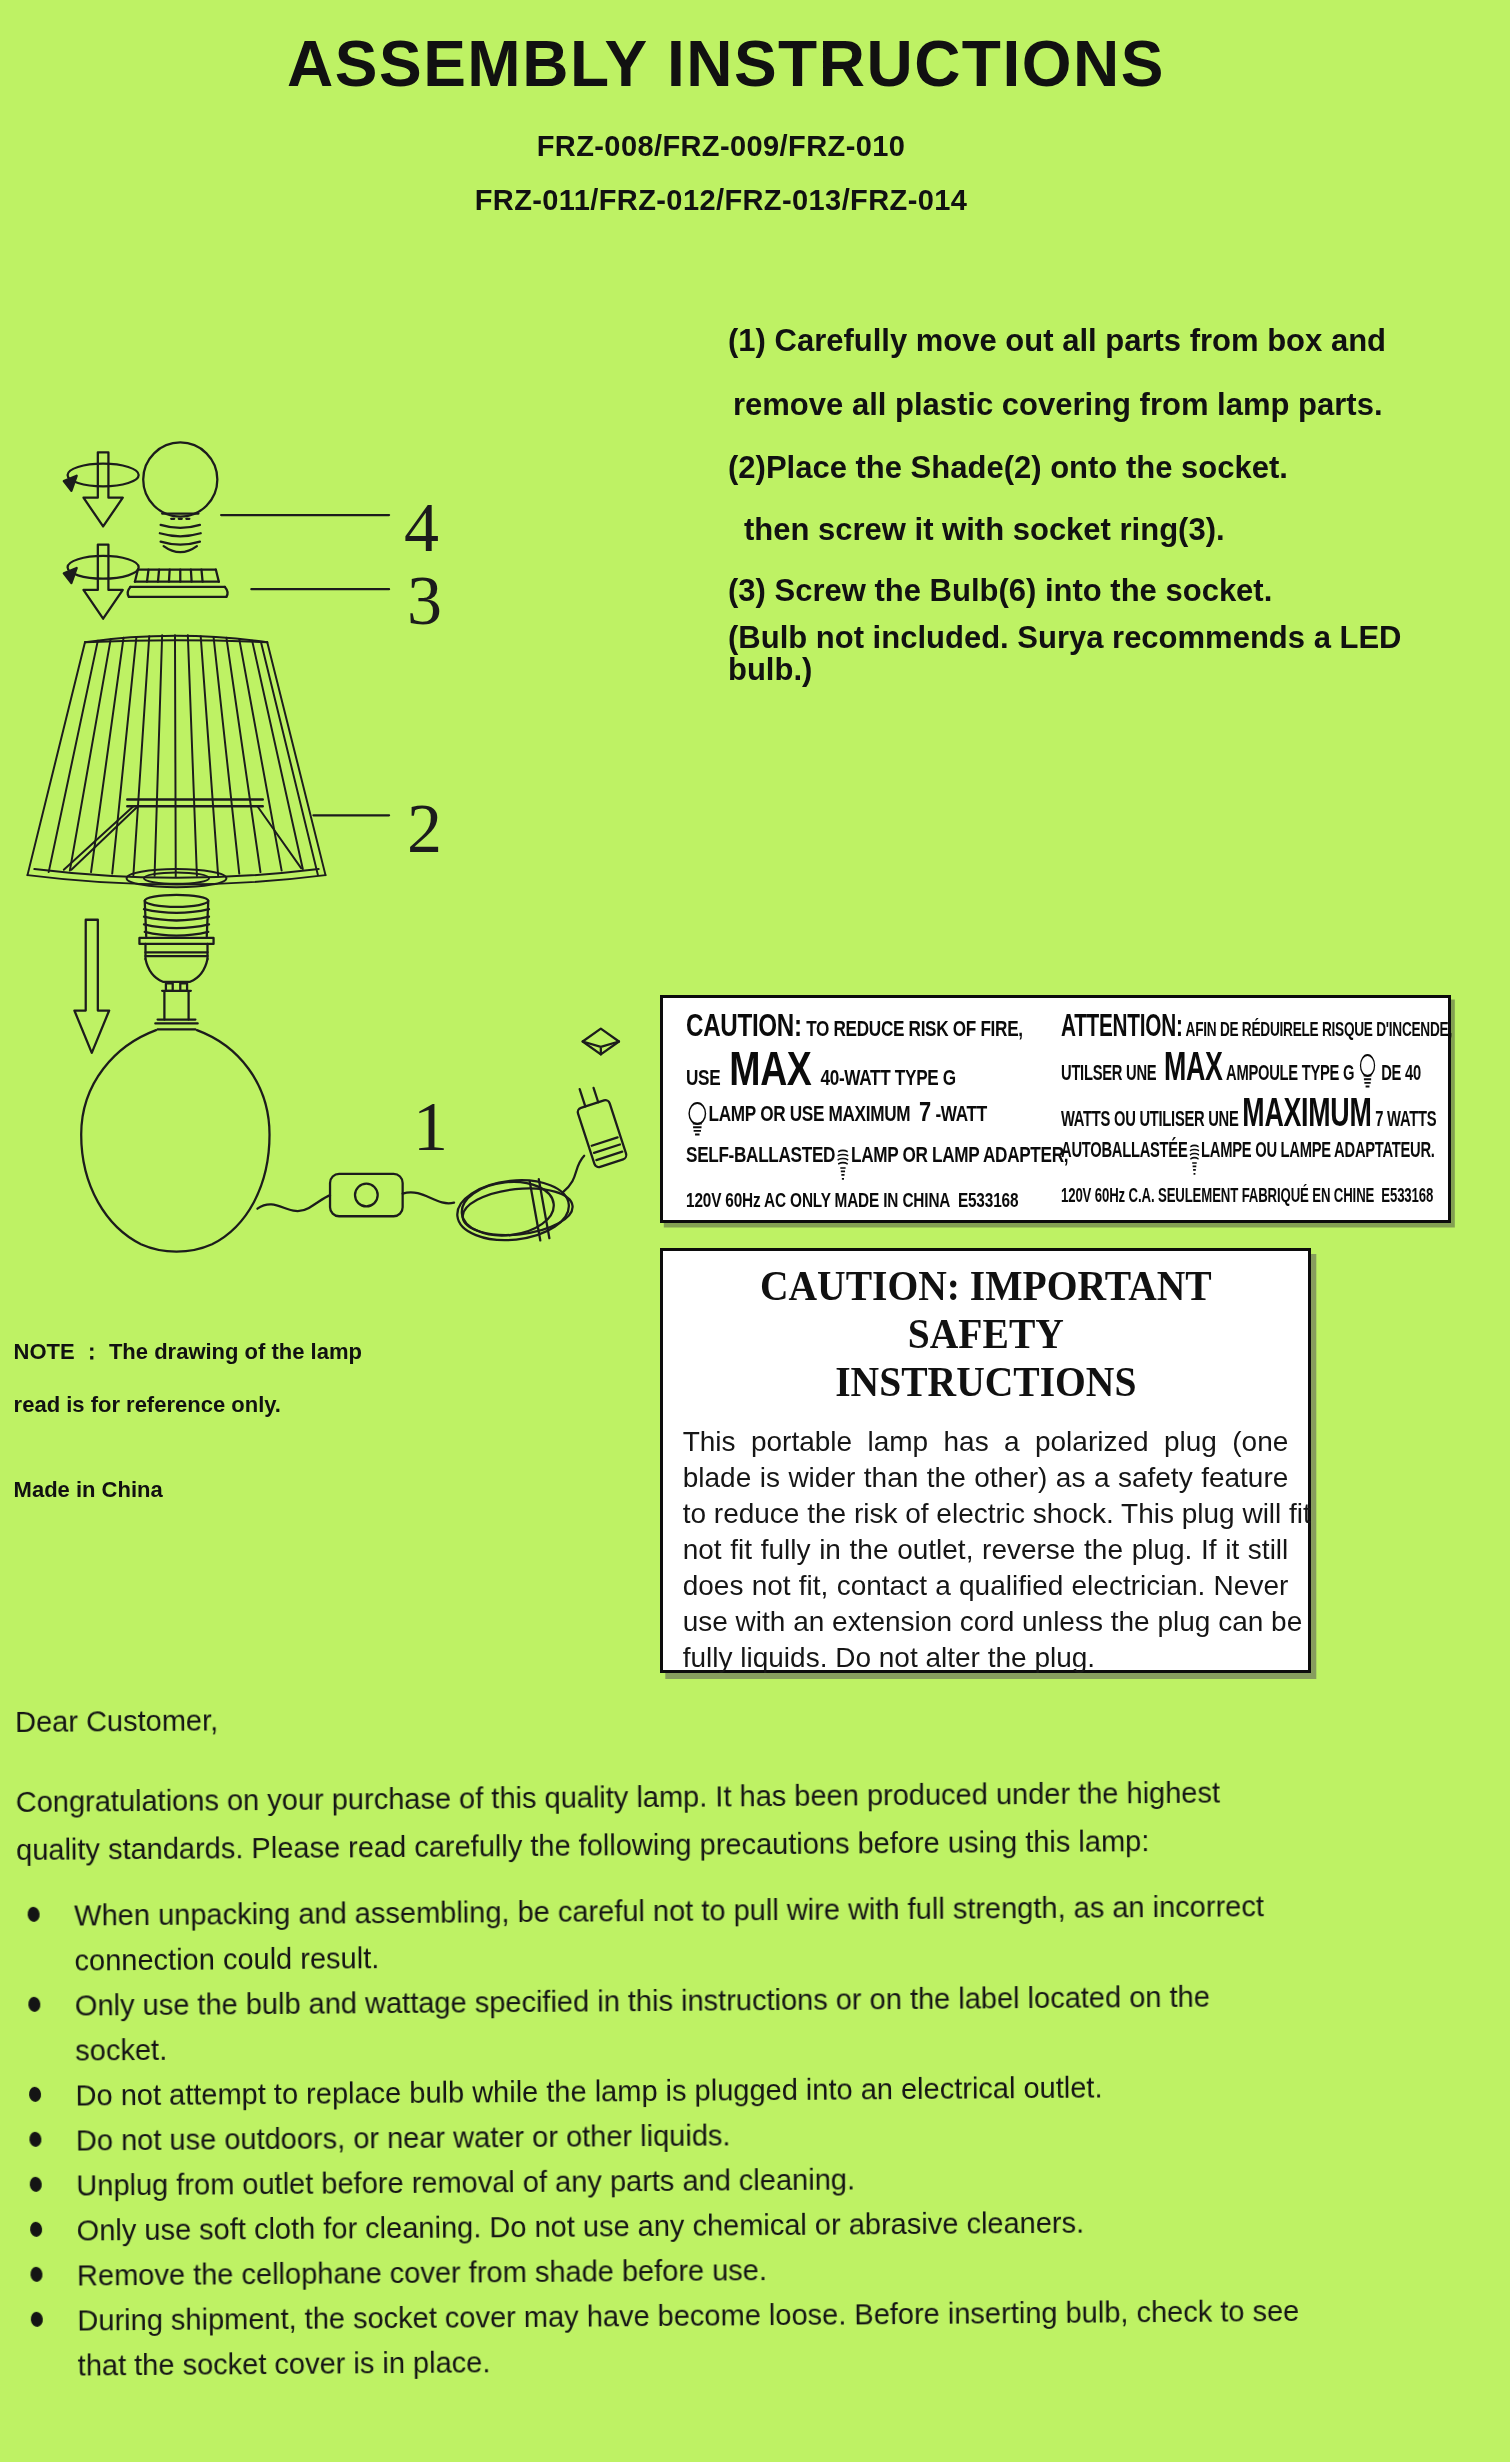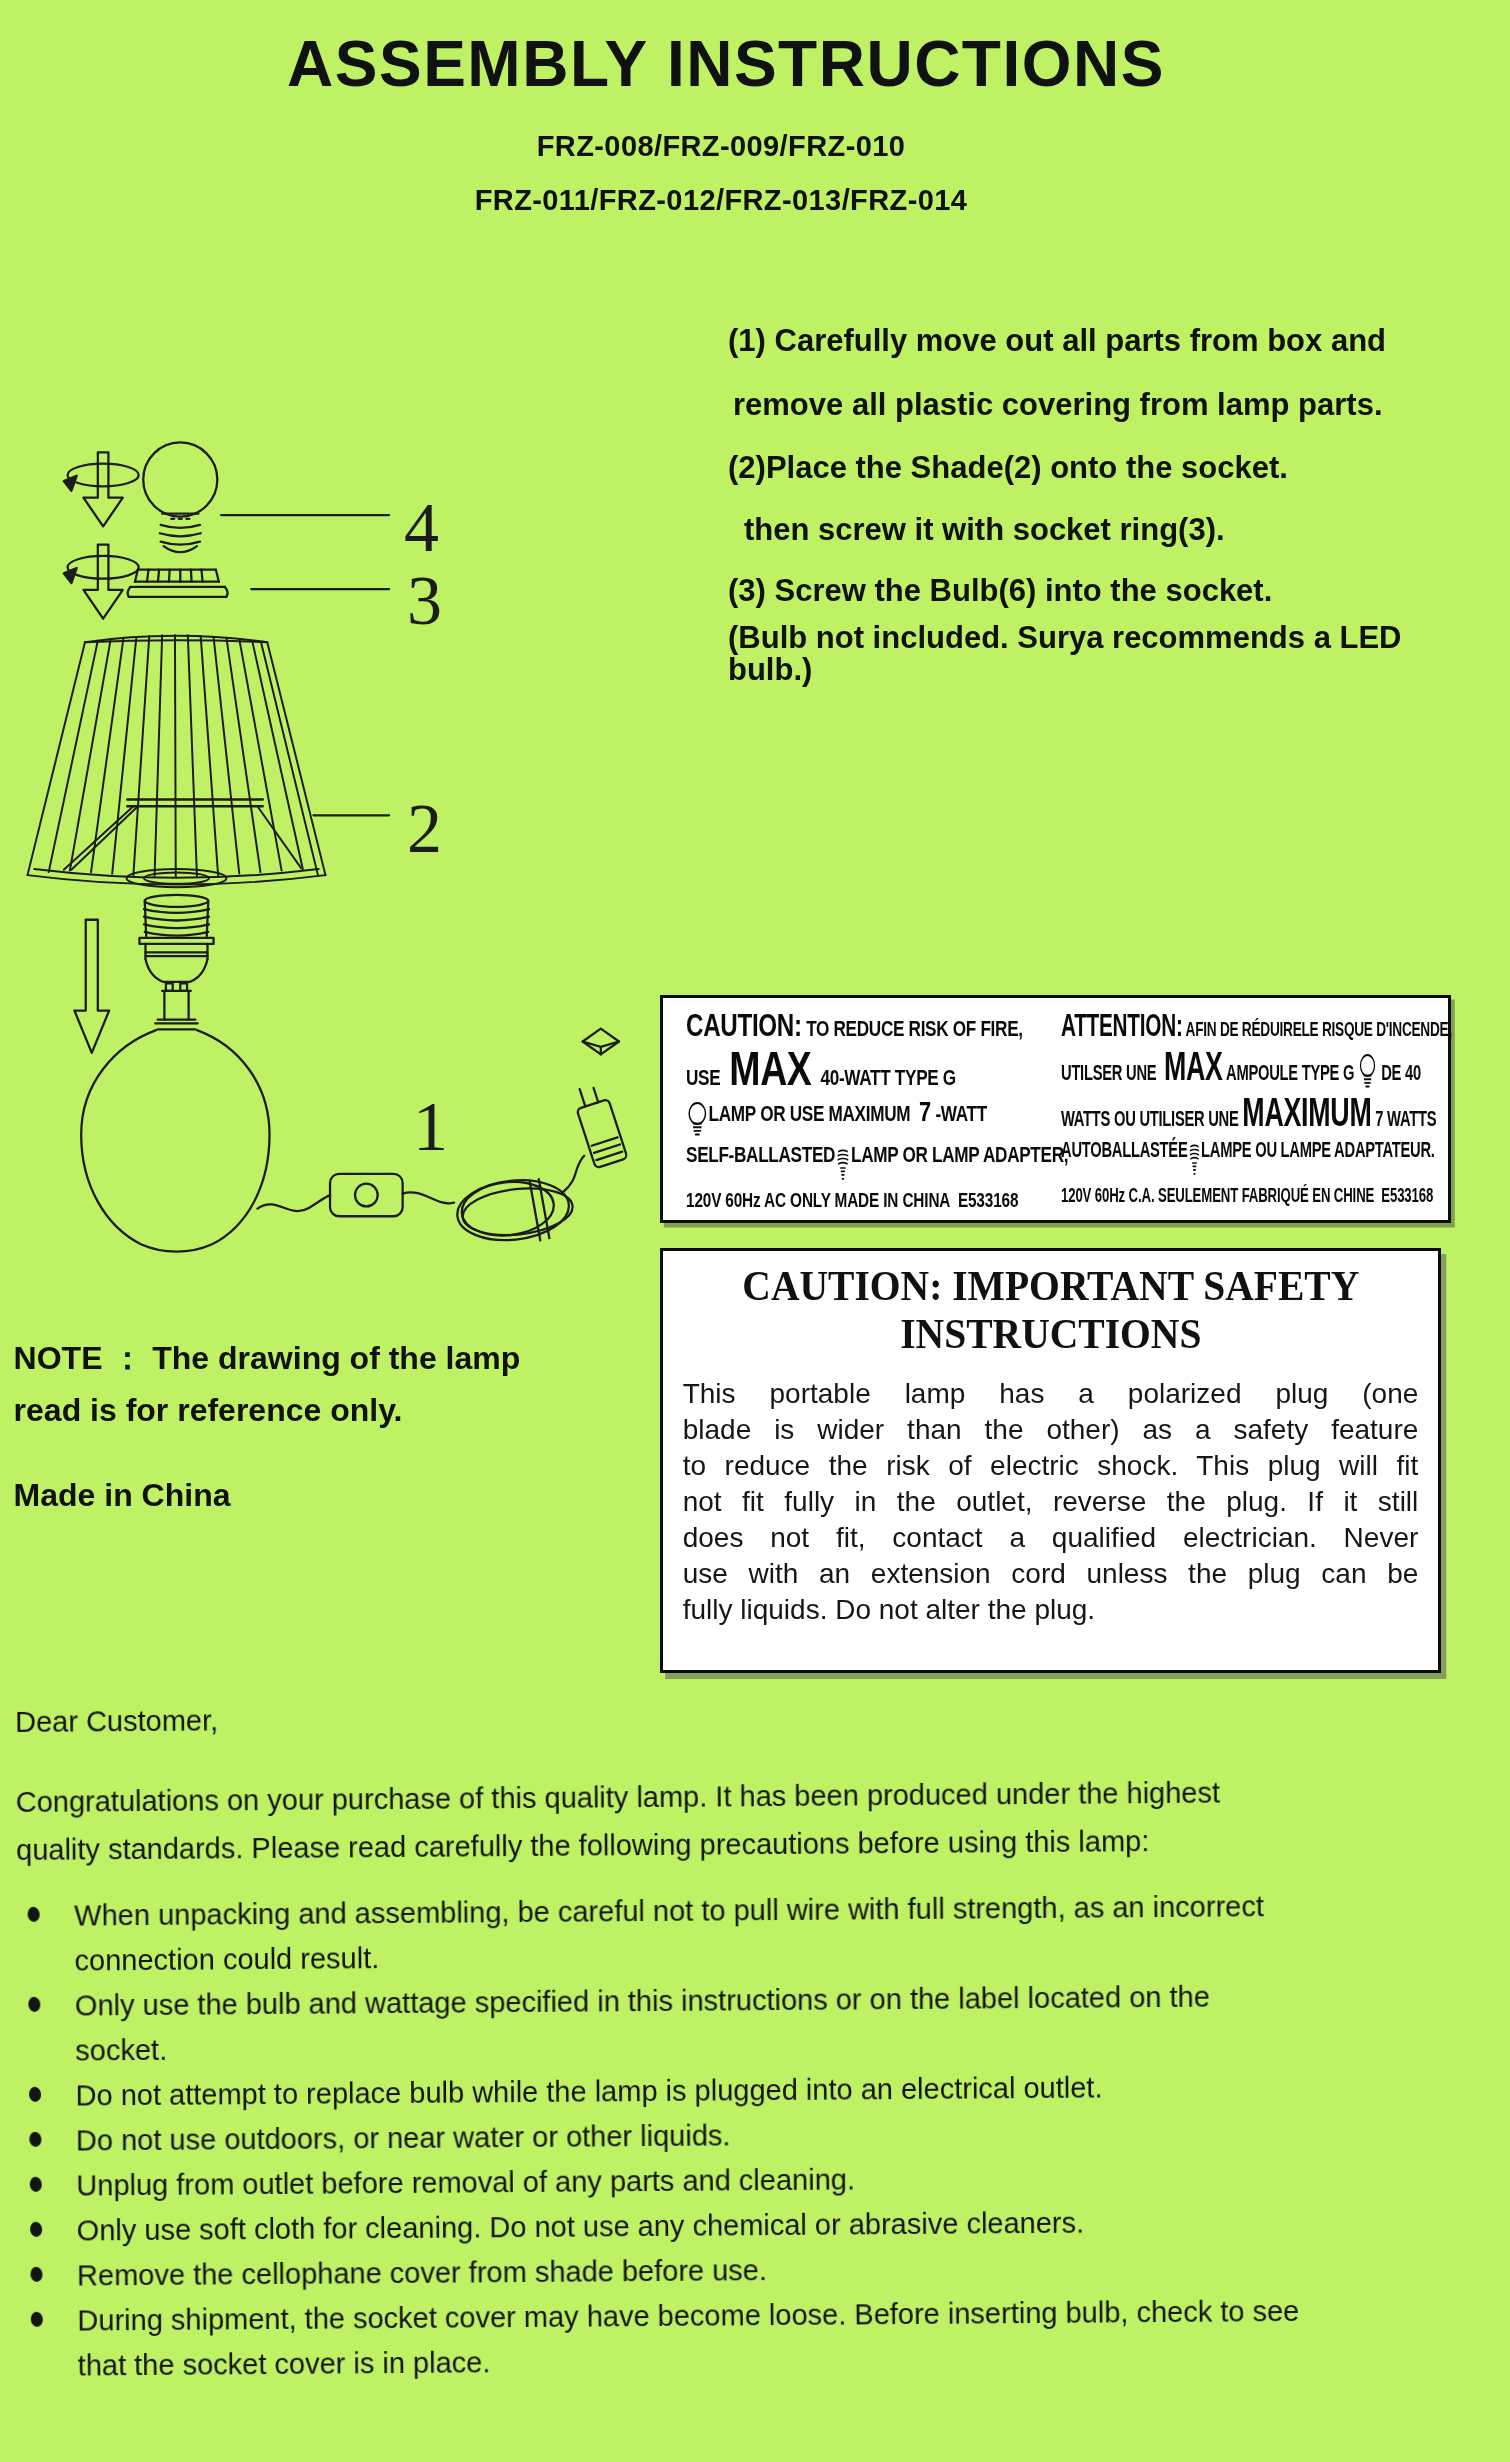--- a/index.html
+++ b/index.html
@@ -32,31 +32,31 @@
   .col-l .lline{transform:scaleX(.78);margin-bottom:8.3px;}
   .col-r .lline{transform:scaleX(.67);margin-bottom:8.3px;}
   .lline span{white-space:pre;}
   .s-h{font-size:31px;} .s-b{font-size:22px;} .s-b2{font-size:20.4px;}
   .s-max{font-size:48px;line-height:.8;} .s-max2{font-size:40px;line-height:.8;}
   .s-b7{font-size:28px;} .s-sm{font-size:19.7px;letter-spacing:-0.2px;}
   .lb-ic{width:29px;height:38px;align-self:center;position:relative;top:3px;flex:0 0 auto;}
   .lb-ic.cfl{width:20.4px;}
 
   
-  .safety-box{position:absolute;left:660px;top:1248px;width:781px;height:425px;background:#fff;
+  .safety-box{position:absolute;left:660px;top:1248px;width:651px;height:425px;background:#fff;
               border:3.8px solid #0c0c0c;box-shadow:5.3px 6px 0 rgba(90,90,90,.55);
               padding:10.6px 19.7px;box-sizing:border-box;filter:blur(0.2px);}
   .sb-h{font-family:"Liberation Serif",serif;font-weight:700;text-align:center;
         font-size:43px;line-height:48px;transform:scaleX(.92);letter-spacing:0;}
   .sb-body{margin-top:18px;font-size:28px;line-height:36px;font-weight:400;color:#161616;}
   .sline{text-align:justify;text-align-last:justify;white-space:nowrap;}
   .sline.last{text-align-last:left;}
 
   
-  .note-line{position:absolute;left:13.6px;font-weight:700;font-size:32px;white-space:nowrap;}
+  .note-line{position:absolute;left:13.6px;font-weight:700;font-size:22px;white-space:nowrap;}
   .n1{top:1337px;} .n2{top:1392px;} .n3{top:1477px;}
 
   
   .letter{position:absolute;left:15px;top:1706px;width:1460px;transform:rotate(-0.45deg);
           transform-origin:0 0;font-size:29px;color:#141414;filter:blur(0.3px);}
   .salutation{margin-bottom:39px;}
   .intro-line{line-height:48px;white-space:nowrap;}
   .bullets{margin-top:19.7px;}
   .bullet{display:flex;align-items:flex-start;}
   .mark{flex:0 0 12px;width:11.3px;height:15px;background:#141414;border-radius:50%;

